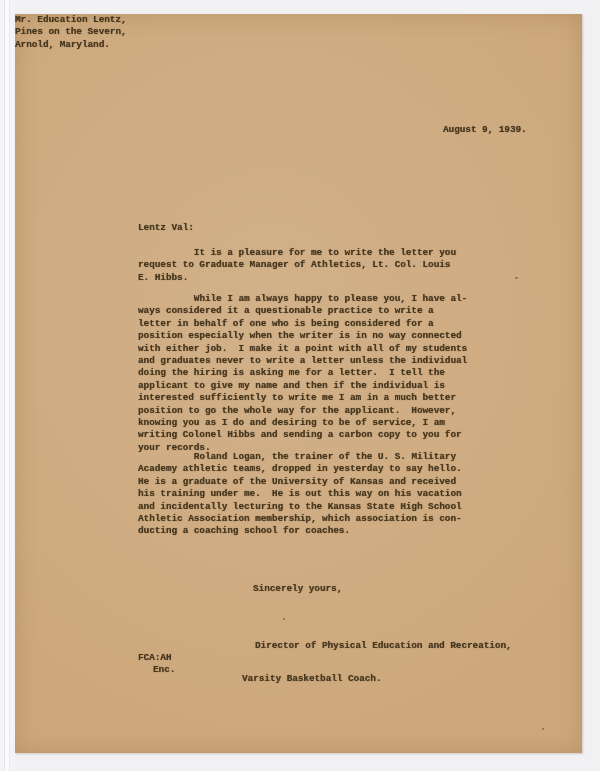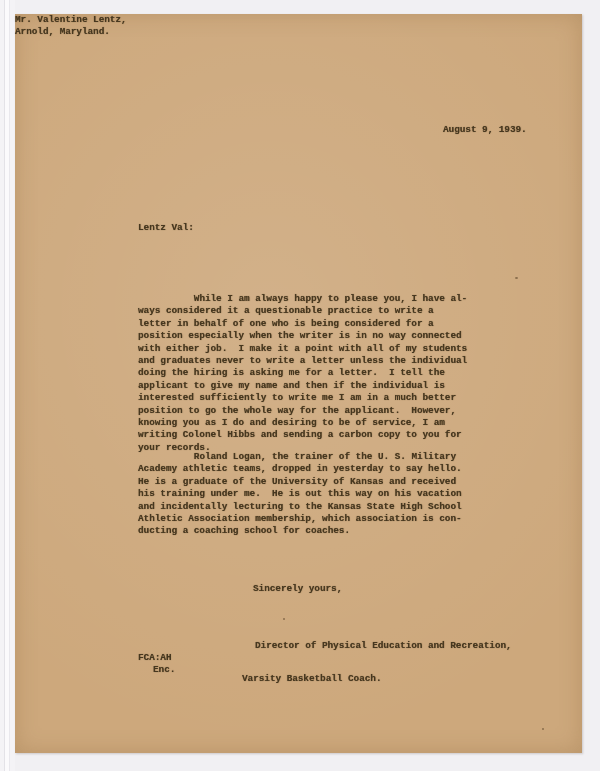--- a/index.html
+++ b/index.html
@@ -74,26 +74,30 @@
 </head>
 <body style="--scan-bg: #f1f0f3; --paper: #cda87c; --ink: #46371f;">
 
 <div class="stack-lines"></div>
 
 <div class="paper">
 
   <div class="typed date">August 9, 1939.</div>
 
   <div class="address">
-    <div class="typed" style="position:static">Mr. Valentine Lentz,</div>
+    <div class="typed" style="position:static">Mr. Education Lentz,</div>
+    <div class="typed" style="position:static">Pines on the Severn,</div>
     <div class="typed" style="position:static">Arnold, Maryland.</div>
   </div>
 
   <div class="typed salutation">Lentz Val:</div>
 
+  <div class="typed para-1">          It is a pleasure for me to write the letter you
+request to Graduate Manager of Athletics, Lt. Col. Louis
+E. Hibbs.</div>
 
   <div class="typed para-2">          While I am always happy to please you, I have al-
 ways considered it a questionable practice to write a
 letter in behalf of one who is being considered for a
 position especially when the writer is in no way connected
 with either job.  I make it a point with all of my students
 and graduates never to write a letter unless the individual
 doing the hiring is asking me for a letter.  I tell the
 applicant to give my name and then if the individual is
 interested sufficiently to write me I am in a much better

